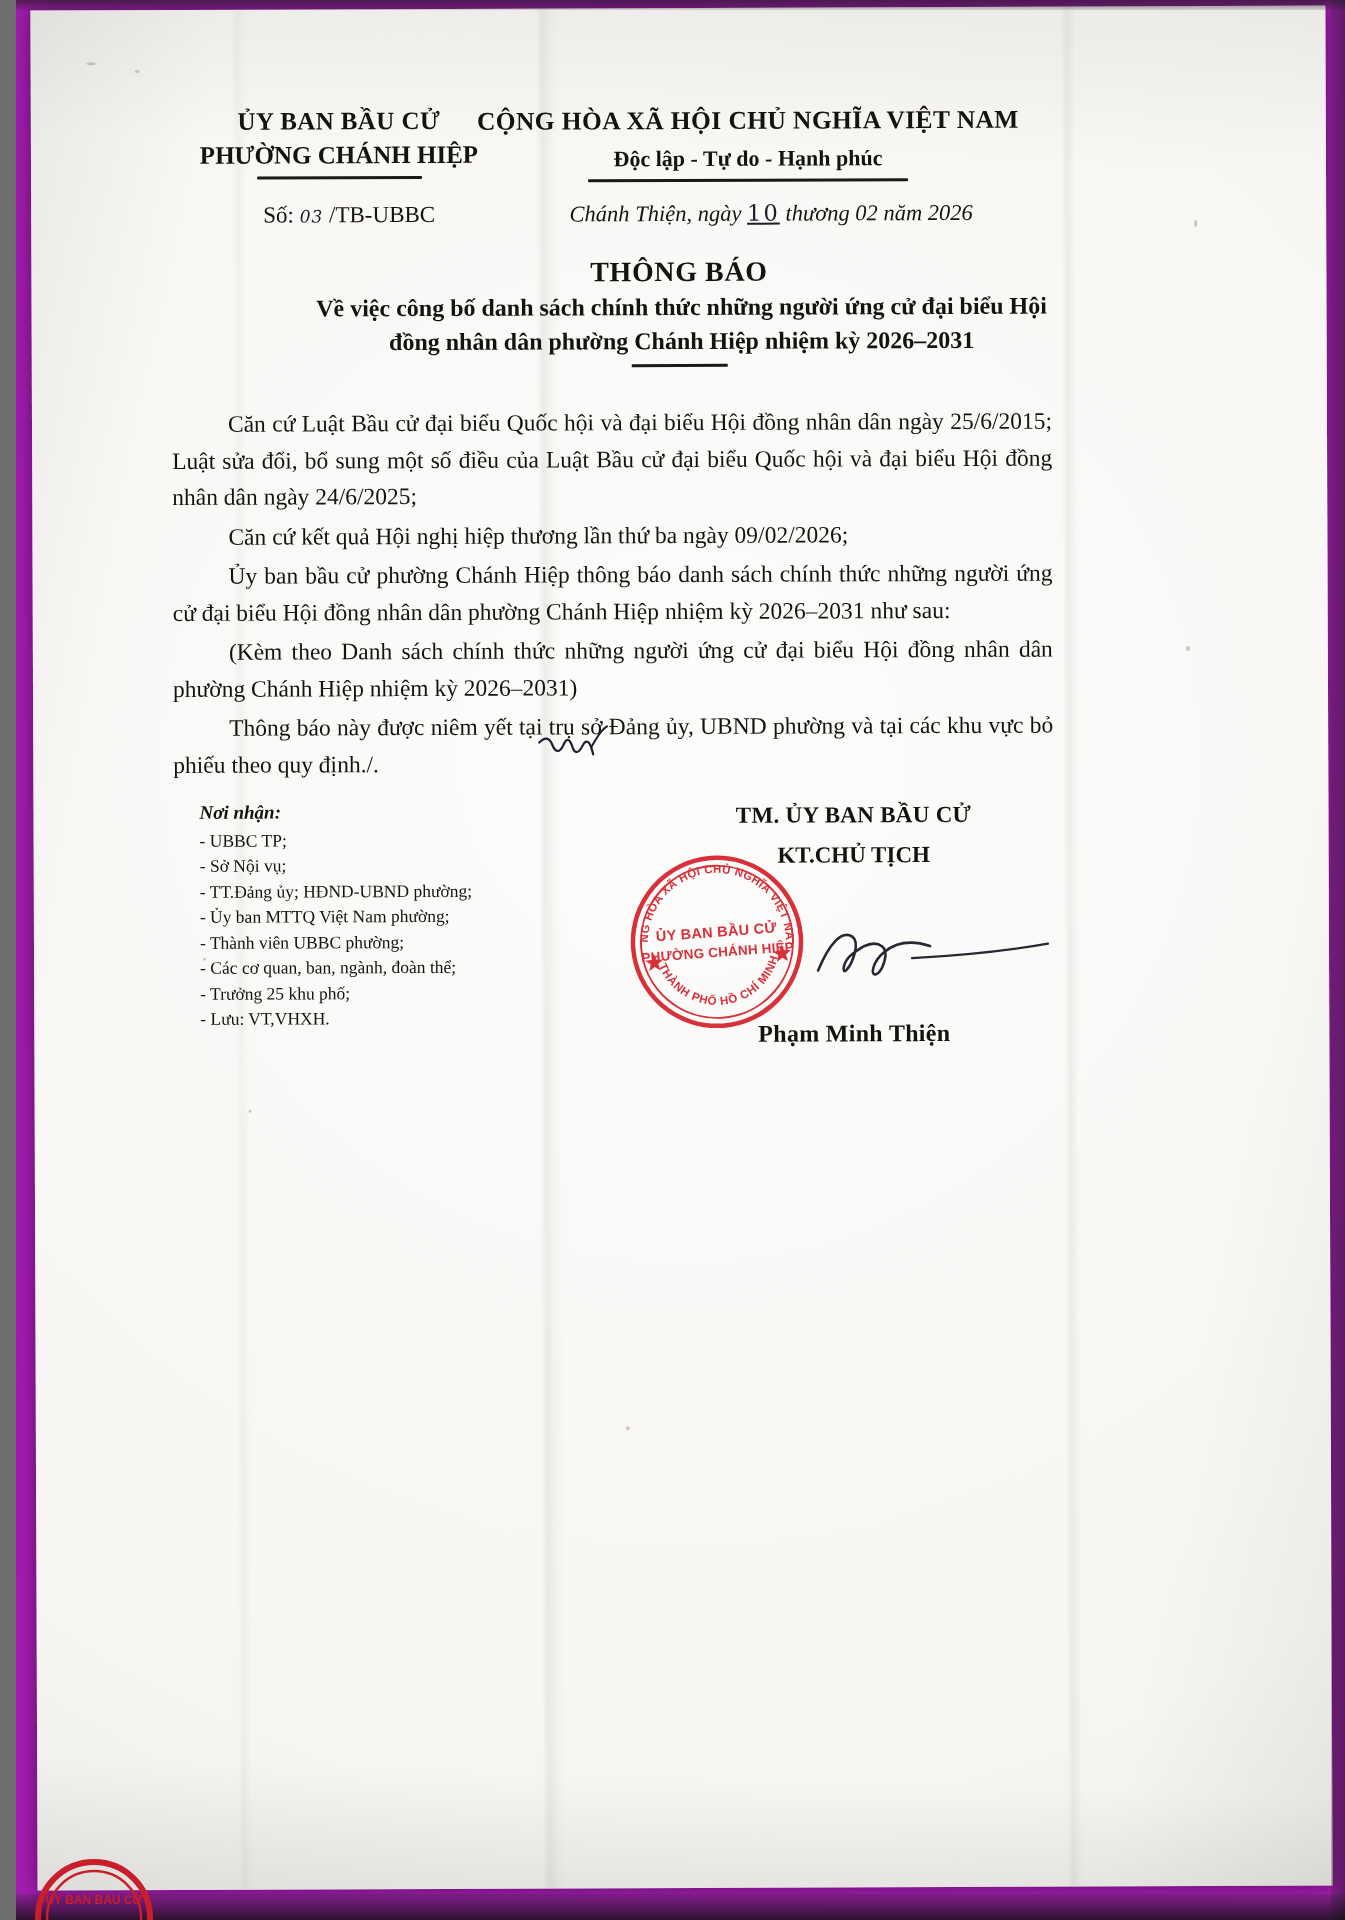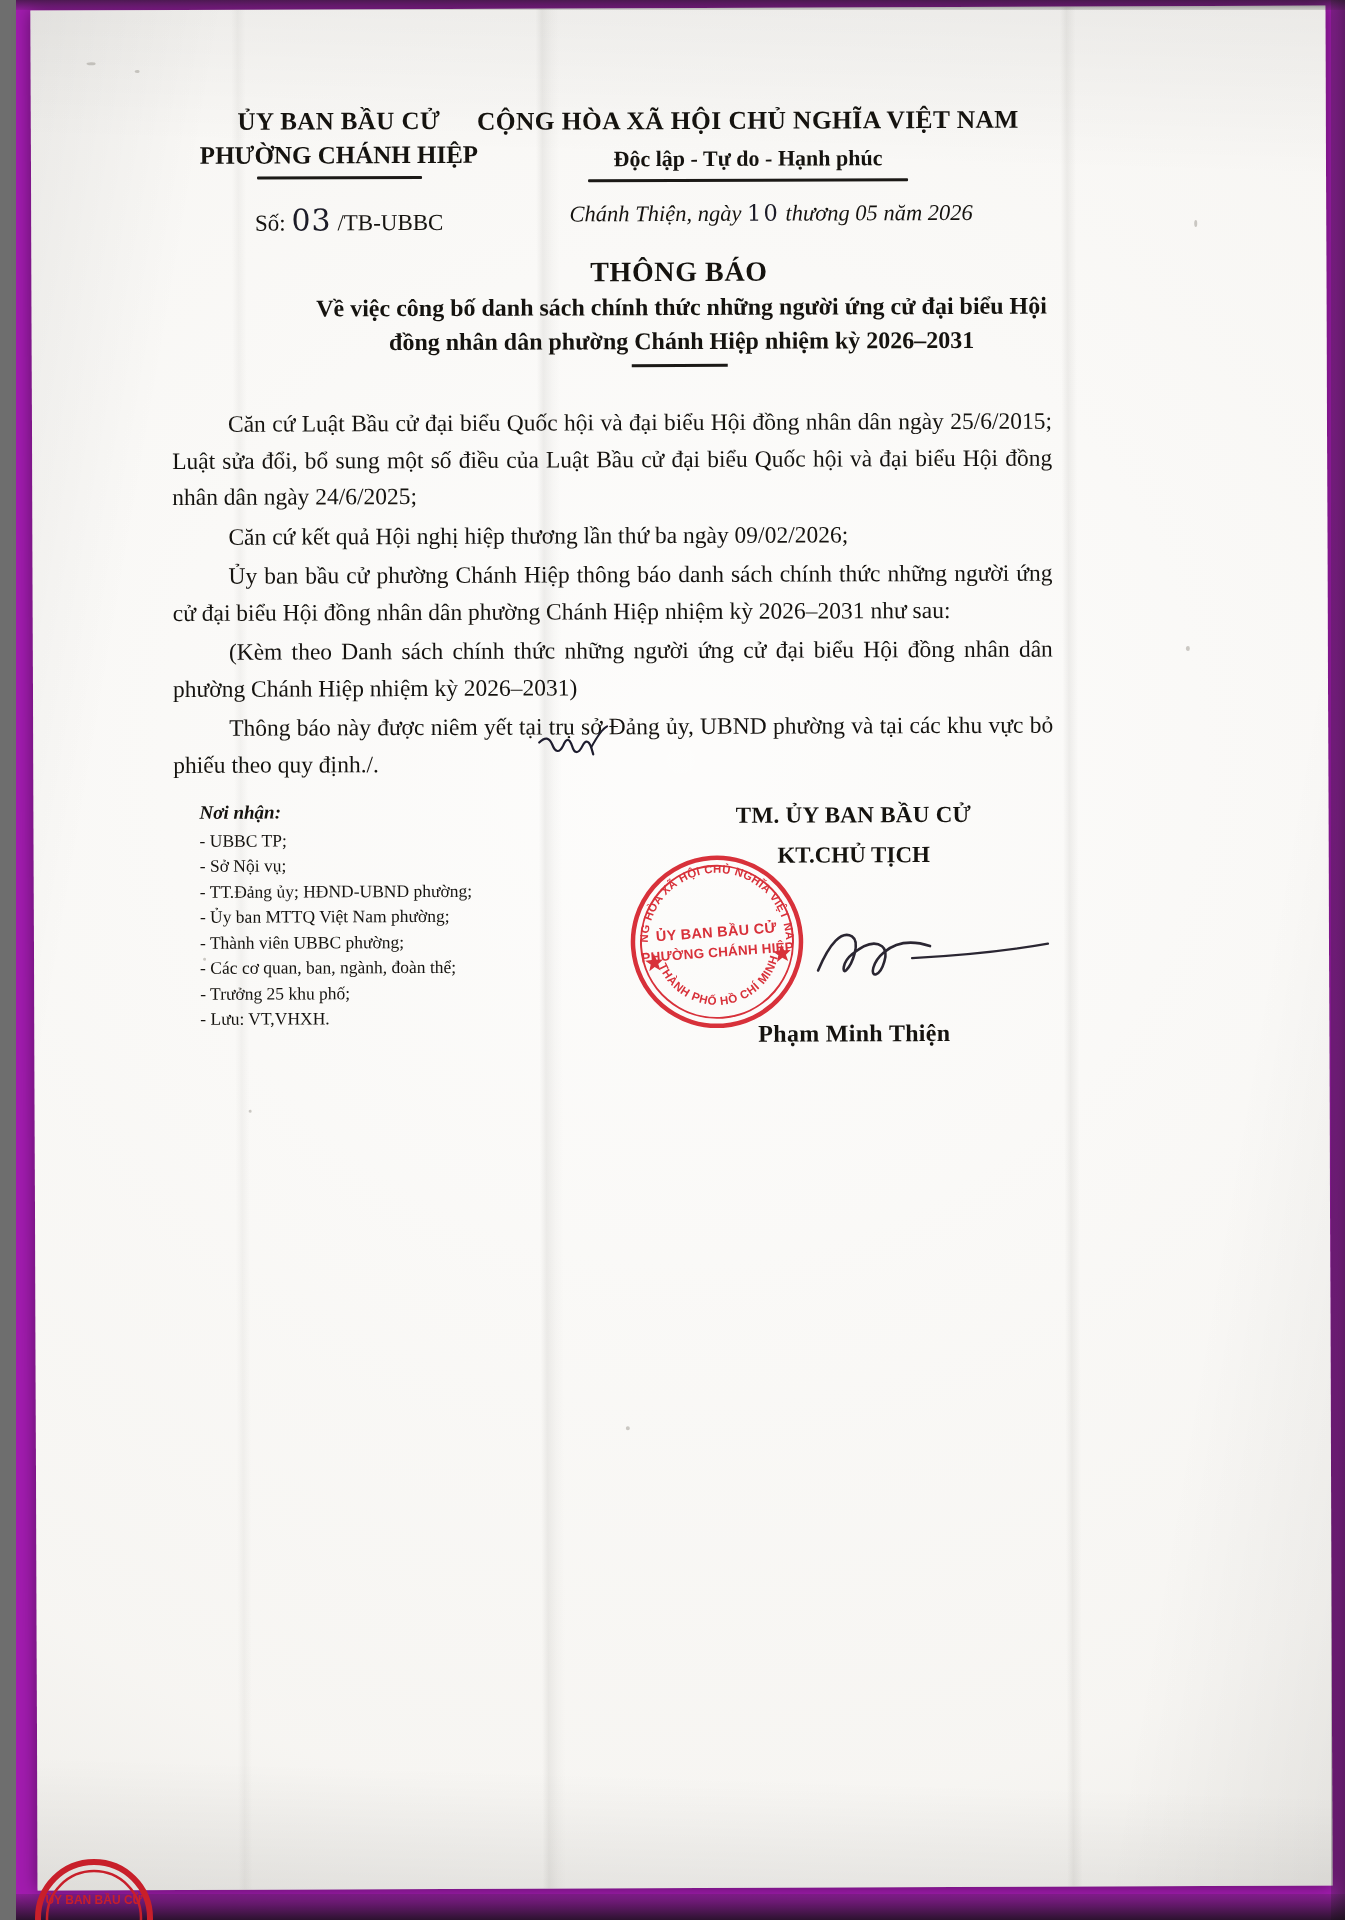--- a/index.html
+++ b/index.html
@@ -111,30 +111,31 @@
 
   
   .num-row {
     left: 128px; top: 193px; width: 380px;
     text-align: center; font-size: 23px;
   }
   .num-hand {
     font-family: "DejaVu Serif", serif;
     color: #1c1c28;
     letter-spacing: 1px;
-    font-size: 30px;
+    font-size: 17px;
+    font-style: italic;
   }
   .date-row {
     left: 470px; top: 192px; width: 540px;
     text-align: center;
     font-size: 22.5px; font-style: italic;
   }
   .date-hand {
     font-style: normal; font-family: "DejaVu Serif", serif;
-    letter-spacing: 2px; color: #1c1c28;
+    letter-spacing: 2px; color: #1c1c28; text-decoration: underline;
   }
 
   
   .title-main {
     left: 0; top: 248px; width: 1295px;
     text-align: center; font-size: 28px; font-weight: 700;
     letter-spacing: 0.6px;
   }
   .title-sub {
     left: 150px; top: 282px; width: 1000px;
@@ -237,21 +238,21 @@
       <div class="blk num-row">
         <span>Số:</span>
         <span class="num-hand">03</span>
         <span>/TB-UBBC</span>
       </div>
 
       <div class="blk date-row">
         <span>Chánh Thiện, ngày</span>
         <span class="date-hand">10</span>
         <span>thương</span>
-        <span>05</span>
+        <span>02</span>
         <span>năm</span>
         <span>2026</span>
       </div>
 
       <div class="blk title-main">THÔNG BÁO</div>
       <div class="blk title-sub">
         <div>Về việc công bố danh sách chính thức những người ứng cử đại biểu Hội</div>
         <div>đồng nhân dân phường Chánh Hiệp nhiệm kỳ 2026–2031</div>
       </div>
       <div class="blk title-rule"><i></i></div>

